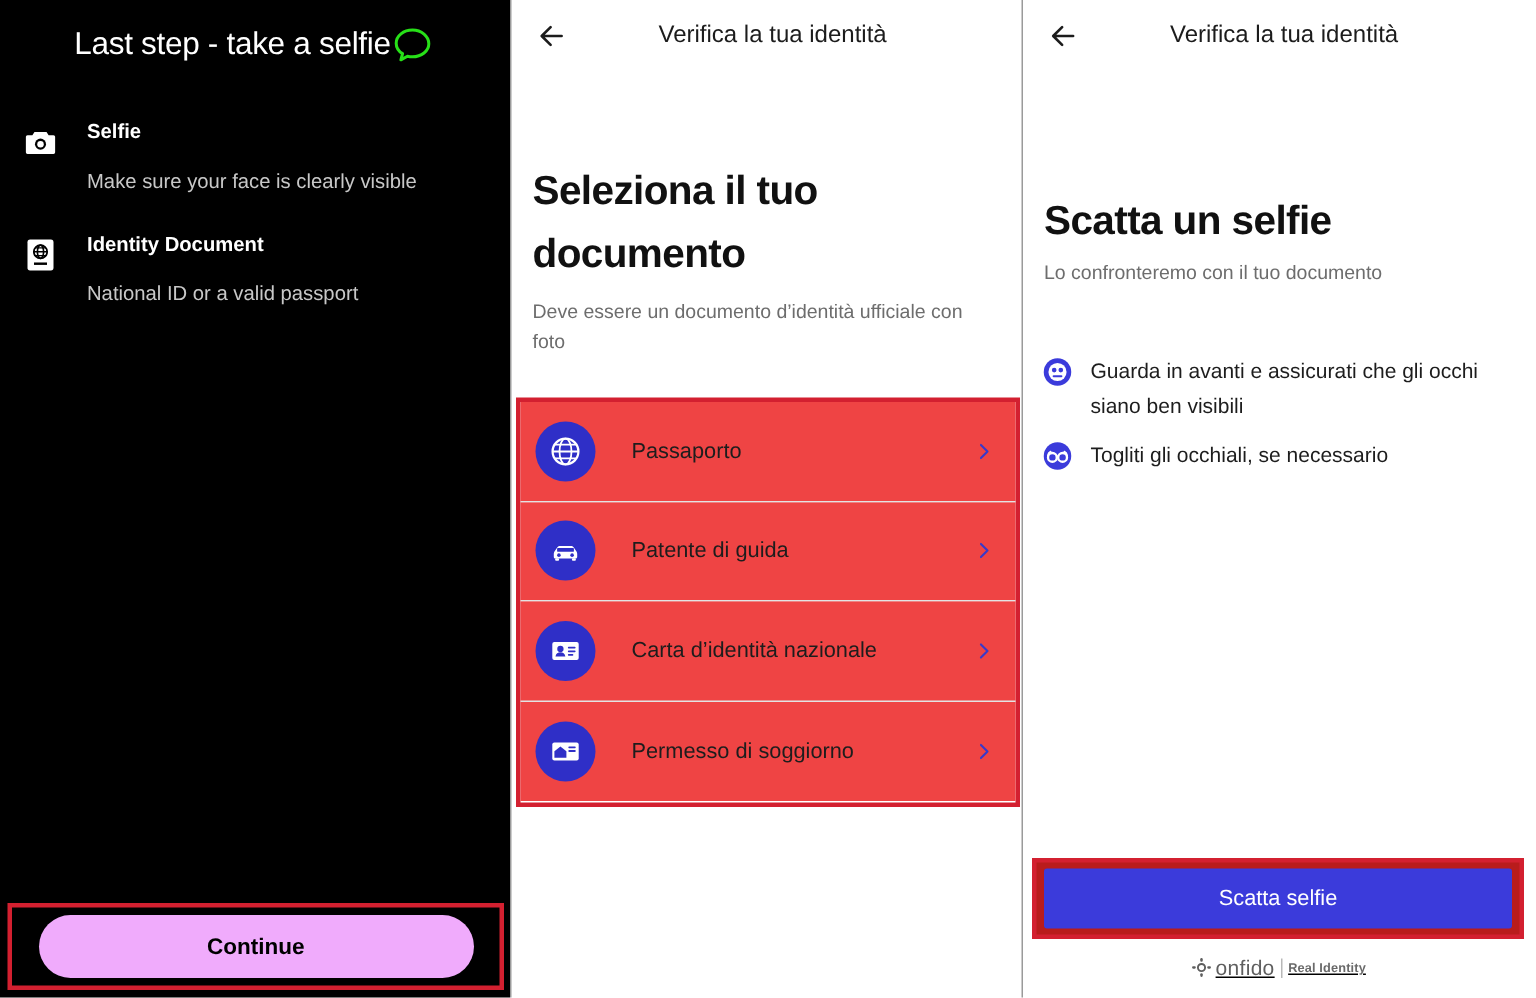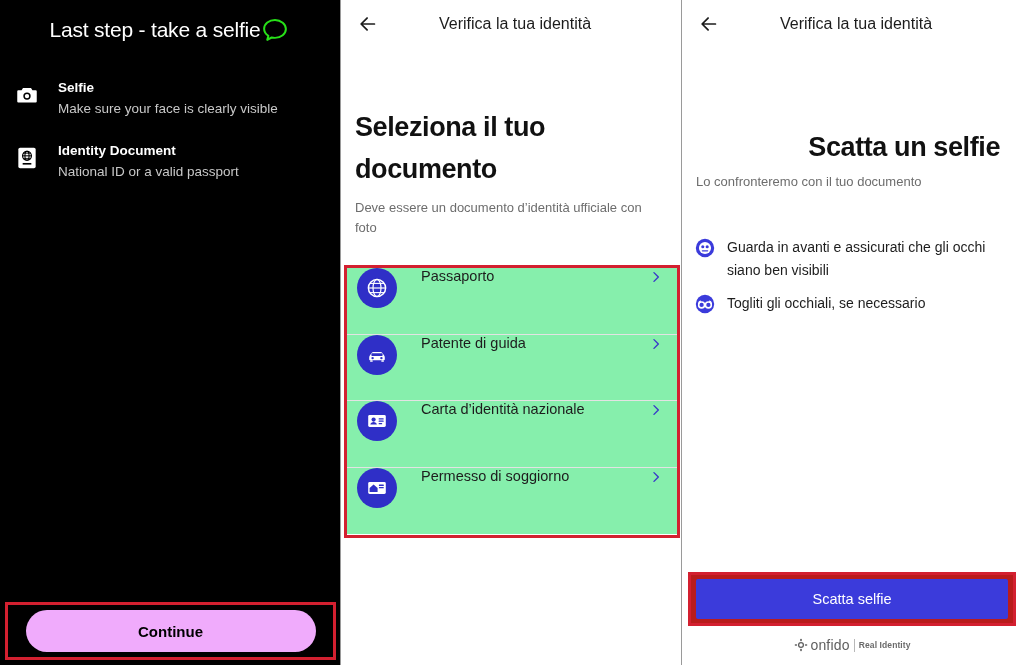--- a/index.html
+++ b/index.html
@@ -78,21 +78,21 @@
     font-size: 13.5px;
     font-weight: bold;
     color: #ffffff;
     line-height: 19px;
   }
   .p1-item-desc {
     font-size: 13.5px;
     font-weight: 400;
     color: #c8c8c8;
     line-height: 20px;
-    margin-top: 2px;
+    margin-top: 14px;
   }
 
   .continue-wrap {
     position: absolute;
     left: 5px;
     top: 602px;
     width: 331px;
     height: 58px;
     border: 3px solid #d32030;
     box-sizing: border-box;
@@ -147,21 +147,21 @@
   }
   .lt-h1 {
     font-size: 27px;
     font-weight: bold;
     color: #111111;
     line-height: 42px;
     letter-spacing: -0.4px;
     margin: 0;
     padding: 58px 22px 0 14px;
   }
-  .lt-h1.compact { line-height: 34px; padding-top: 82px; text-align: right; }
+  .lt-h1.compact { line-height: 34px; padding-top: 82px; }
   .lt-sub {
     font-size: 13px;
     color: #6d6d6d;
     line-height: 20px;
     margin: 0;
     padding: 8px 22px 0 14px;
   }
 
   
   .doclist-wrap {
@@ -169,26 +169,27 @@
     left: 3px;
     top: 265px;
     width: 336px;
     height: 273px;
     border: 3px solid #d32030;
     box-sizing: border-box;
     background: #ffffff;
   }
   .doc-row {
     display: flex;
+    align-items: center;
     height: 66.5px;
     padding: 0 14px 0 10px;
     box-sizing: border-box;
     border-bottom: 1px solid #e3e3e3;
     cursor: pointer;
-    background: #86efac;
+    background: #ef4444;
   }
   .doc-row:last-child { border-bottom: none; }
   .doc-icon {
     width: 40px;
     height: 40px;
     flex: 0 0 40px;
     border-radius: 50%;
     background: #2F2FC7;
     display: flex;
     align-items: center;
@@ -257,20 +258,21 @@
   }
   .brand {
     position: absolute;
     left: 0;
     top: 637px;
     width: 341px;
     display: flex;
     align-items: center;
     justify-content: center;
     gap: 2px;
+    text-decoration: underline;
   }
   .brand-logo { width: 14px; height: 14px; flex: 0 0 14px; }
   .brand-name {
     font-size: 14px;
     color: #5f5f5f;
     letter-spacing: 0.2px;
   }
   .brand-div {
     width: 1px;
     height: 13px;

